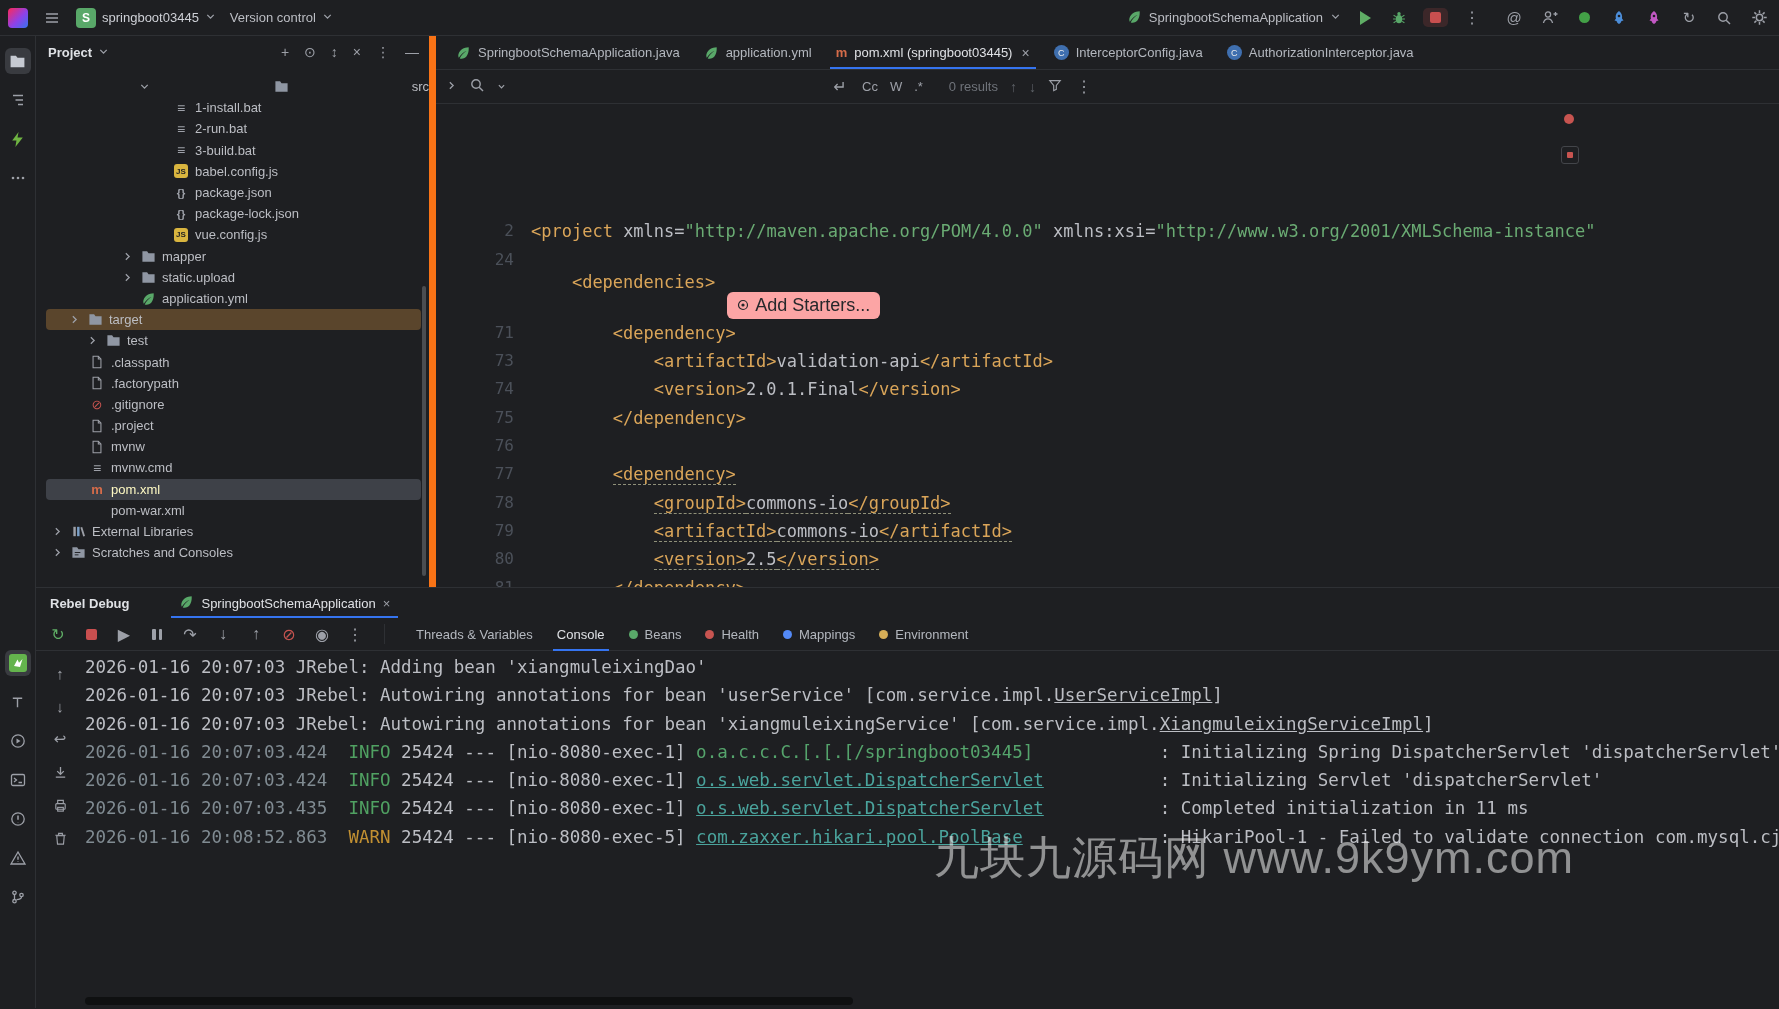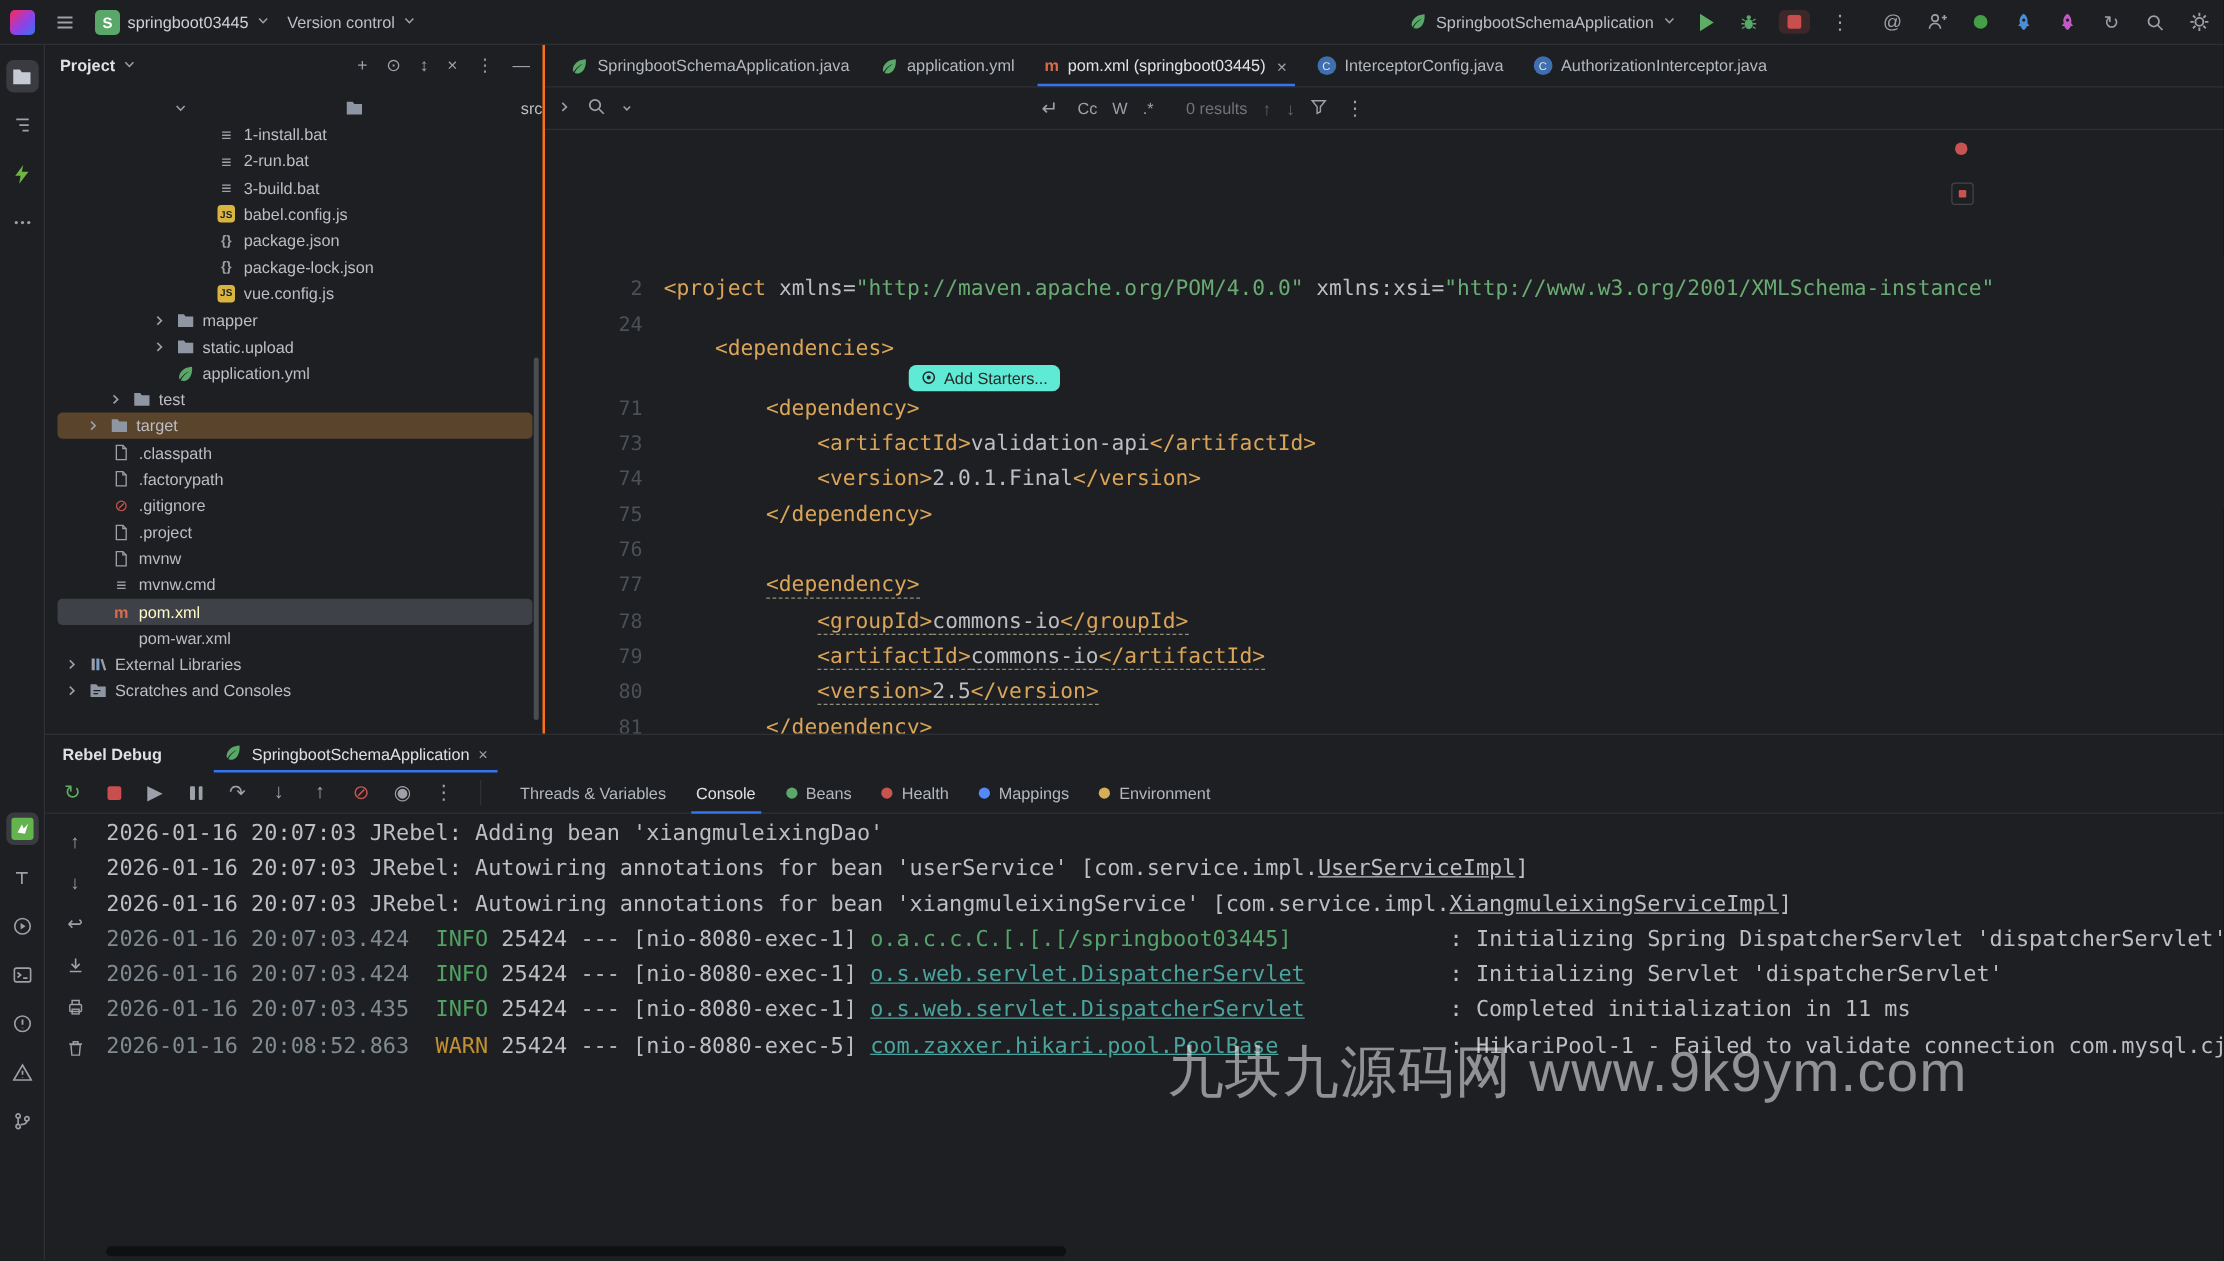--- a/index.html
+++ b/index.html
@@ -37,21 +37,21 @@
   .strip { width:36px; border-right:1px solid #2E3034; position:relative; flex:none; }
   .strip .stack { position:absolute; left:0; width:100%; display:flex; flex-direction:column; align-items:center; gap:13px; }
   #strip-top { top:12px; }
   #strip-bottom { top:614px; }
   .sbtn { width:26px; height:26px; border-radius:6px; display:flex; align-items:center; justify-content:center; font-size:15px; }
   .sbtn.on { background:#393B40; }
   .rightcol { flex:1; display:flex; flex-direction:column; min-width:0; }
   .upper { height:551px; display:flex; min-width:0; }
 
   
-  .project { width:400px; flex:none; border-right:2px solid #f97316; position:relative; }
+  .project { width:400px; flex:none; border-right:7px solid #f97316; position:relative; }
   .pp-header { height:32px; display:flex; align-items:center; padding:0 10px 0 12px; gap:6px; }
   .pp-title { color:#DFE1E5; font-weight:bold; }
   .pp-icons { margin-left:auto; display:flex; gap:15px; align-items:center; }
   .hbtn { color:#9DA0A8; font-size:14px; }
   .tree { margin-top:8px; }
   .tree-row { height:21.2px; display:flex; align-items:center; gap:5px; position:relative; white-space:nowrap; }
   .tree-row > * { position:relative; z-index:1; }
   .tree-row.selected::before, .tree-row.target::before { content:''; position:absolute; left:10px; right:8px;
       top:0; bottom:0; border-radius:4px; z-index:0; }
   .tree-row.selected::before { background:#3E4148; }
@@ -83,22 +83,22 @@
                 font-family:"Liberation Sans",sans-serif; font-size:13px; }
   .results { color:#6F737A; margin-left:14px; }
   .arrbtn { color:#5E6268; font-size:14px; }
   .code { position:relative; flex:1; overflow:hidden; font-family:"DejaVu Sans Mono",monospace;
           font-size:17px; line-height:28.35px; white-space:pre; }
   .cl { display:flex; }
   .ln { width:95px; flex:none; text-align:right; padding-right:17px; color:#4B5059; font-size:16px; }
   .lc { flex:1; min-width:0; }
   .t { color:#DAA559; } .a { color:#BCBEC4; } .s { color:#6AAB73; } .p { color:#BCBEC4; }
   .useg { border-bottom:1px dashed #8F9079; }
-  .inlay { display:inline-flex; align-items:center; gap:6px; background:#5eead4; color:#26282B;
-           border-radius:6px; font-family:"Liberation Sans",sans-serif; font-size:13px; line-height:normal;
+  .inlay { display:inline-flex; align-items:center; gap:6px; background:#fca5a5; color:#26282B;
+           border-radius:6px; font-family:"Liberation Sans",sans-serif; font-size:18px; line-height:normal;
            padding:3px 10px; margin-left:12px; vertical-align:middle;margin-top:46px; }
   .err-dot { position:absolute; top:10px; right:205px; width:10px; height:10px; border-radius:50%; background:#C75450; }
   .inspect-widget { position:absolute; top:42px; right:200px; width:18px; height:18px; border:1px solid #43454A;
                     border-radius:3px; display:flex; align-items:center; justify-content:center; }
   .inspect-widget i { width:6px; height:6px; background:#C75450; border-radius:1px; display:block; }
 
   
   .debug { height:421px; border-top:1px solid #2E3034; display:flex; flex-direction:column; position:relative; }
   .dbg-header { height:30px; display:flex; align-items:stretch; padding-left:14px; gap:40px; }
   .dbg-title { color:#DFE1E5; font-weight:bold; display:flex; align-items:center; }
@@ -463,53 +463,53 @@
               <div class="tree-row" style="padding-left: 103px;">
                 <span class="ticn">
                   <span class="icn">
                     <svg width="15" height="15" viewBox="0 0 16 16">
                       <path d="M13.5 2.5c-5 .2-9.5 2.6-10.8 7.2-.5 1.7-.2 3 .3 3.8 2.4-4.2 5.8-6.4 8.2-7.2-3.2 2-6.3 5-7.2 8 1 .4 2.8.6 4.5-.1 4.3-1.7 5.4-7.5 5-11.7z" fill="#59A869"></path>
                     </svg>
                   </span>
                 </span>
                 <span class="tree-label">application.yml</span>
               </div>
+              <div class="tree-row target" style="padding-left: 31px;">
+                <span class="chev">
+                  <span class="icn">
+                    <svg width="11" height="11" viewBox="0 0 12 12">
+                      <path d="M4.2 2.5l3.6 3.5-3.6 3.5" stroke="#9DA0A8" stroke-width="1.4" fill="none"></path>
+                    </svg>
+                  </span>
+                </span>
+                <span class="ticn">
+                  <span class="icn">
+                    <svg width="15" height="15" viewBox="0 0 16 16">
+                      <path d="M1.5 2.5h5L8 4.5h6.5v9h-13z" fill="#8F96A3"></path>
+                    </svg>
+                  </span>
+                </span>
+                <span class="tree-label">target</span>
+              </div>
               <div class="tree-row" style="padding-left: 49px;">
                 <span class="chev">
                   <span class="icn">
                     <svg width="11" height="11" viewBox="0 0 12 12">
                       <path d="M4.2 2.5l3.6 3.5-3.6 3.5" stroke="#9DA0A8" stroke-width="1.4" fill="none"></path>
                     </svg>
                   </span>
                 </span>
                 <span class="ticn">
                   <span class="icn">
                     <svg width="15" height="15" viewBox="0 0 16 16">
                       <path d="M1.5 2.5h5L8 4.5h6.5v9h-13z" fill="#8F96A3"></path>
                     </svg>
                   </span>
                 </span>
                 <span class="tree-label">test</span>
-              </div>
-              <div class="tree-row target" style="padding-left: 31px;">
-                <span class="chev">
-                  <span class="icn">
-                    <svg width="11" height="11" viewBox="0 0 12 12">
-                      <path d="M4.2 2.5l3.6 3.5-3.6 3.5" stroke="#9DA0A8" stroke-width="1.4" fill="none"></path>
-                    </svg>
-                  </span>
-                </span>
-                <span class="ticn">
-                  <span class="icn">
-                    <svg width="15" height="15" viewBox="0 0 16 16">
-                      <path d="M1.5 2.5h5L8 4.5h6.5v9h-13z" fill="#8F96A3"></path>
-                    </svg>
-                  </span>
-                </span>
-                <span class="tree-label">target</span>
               </div>
               <div class="tree-row" style="padding-left: 52px;">
                 <span class="ticn">
                   <span class="icn">
                     <svg width="14" height="14" viewBox="0 0 16 16">
                       <path d="M3.5 1.5h6l3 3v10h-9z" fill="none" stroke="#9DA0A8" stroke-width="1.2"></path>
                       <path d="M9.5 1.5v3h3" fill="none" stroke="#9DA0A8" stroke-width="1.2"></path>
                     </svg>
                   </span>
                 </span>

